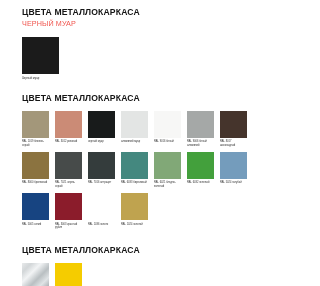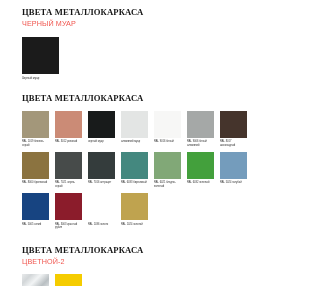--- a/index.html
+++ b/index.html
@@ -25,21 +25,20 @@
     margin-bottom: 2px;
   }
   .section-title {
     font-size: 8.6px;
     font-weight: bold;
     letter-spacing: 0.15px;
     color: #151515;
     line-height: 11px;
     margin: 0;
     text-transform: uppercase;
-    font-family: Liberation Serif, serif;
   }
   .section-sub {
     font-size: 7.2px;
     font-weight: normal;
     color: #f0564f;
     line-height: 10px;
     margin: 1px 0 0 0;
     text-transform: uppercase;
     letter-spacing: 0.1px;
   }
@@ -180,21 +179,20 @@
       <div class="swatch-cell">
         <span class="swatch-chip" style="background:#bfa34f"></span>
         <div class="swatch-label">RAL 1024 золотой</div>
       </div>
 
     </div>
   </div>
 
   <div class="section sec3">
     <div class="section-title">ЦВЕТА МЕТАЛЛОКАРКАСА</div>
-    <div class="section-sub">ЦВЕТНОЙ-2</div>
     <div class="swatch-grid">
       <div class="swatch-cell">
         <span class="swatch-chip" style="background:linear-gradient(135deg,#e8eaeb 0%,#d2d6d8 18%,#f2f4f5 36%,#b9bfc2 58%,#dfe3e5 76%,#aeb4b8 92%,#cfd4d6 100%);"></span>
 
       </div>
       <div class="swatch-cell">
         <span class="swatch-chip" style="background:#f5cc00"></span>
 
       </div>
     </div>

